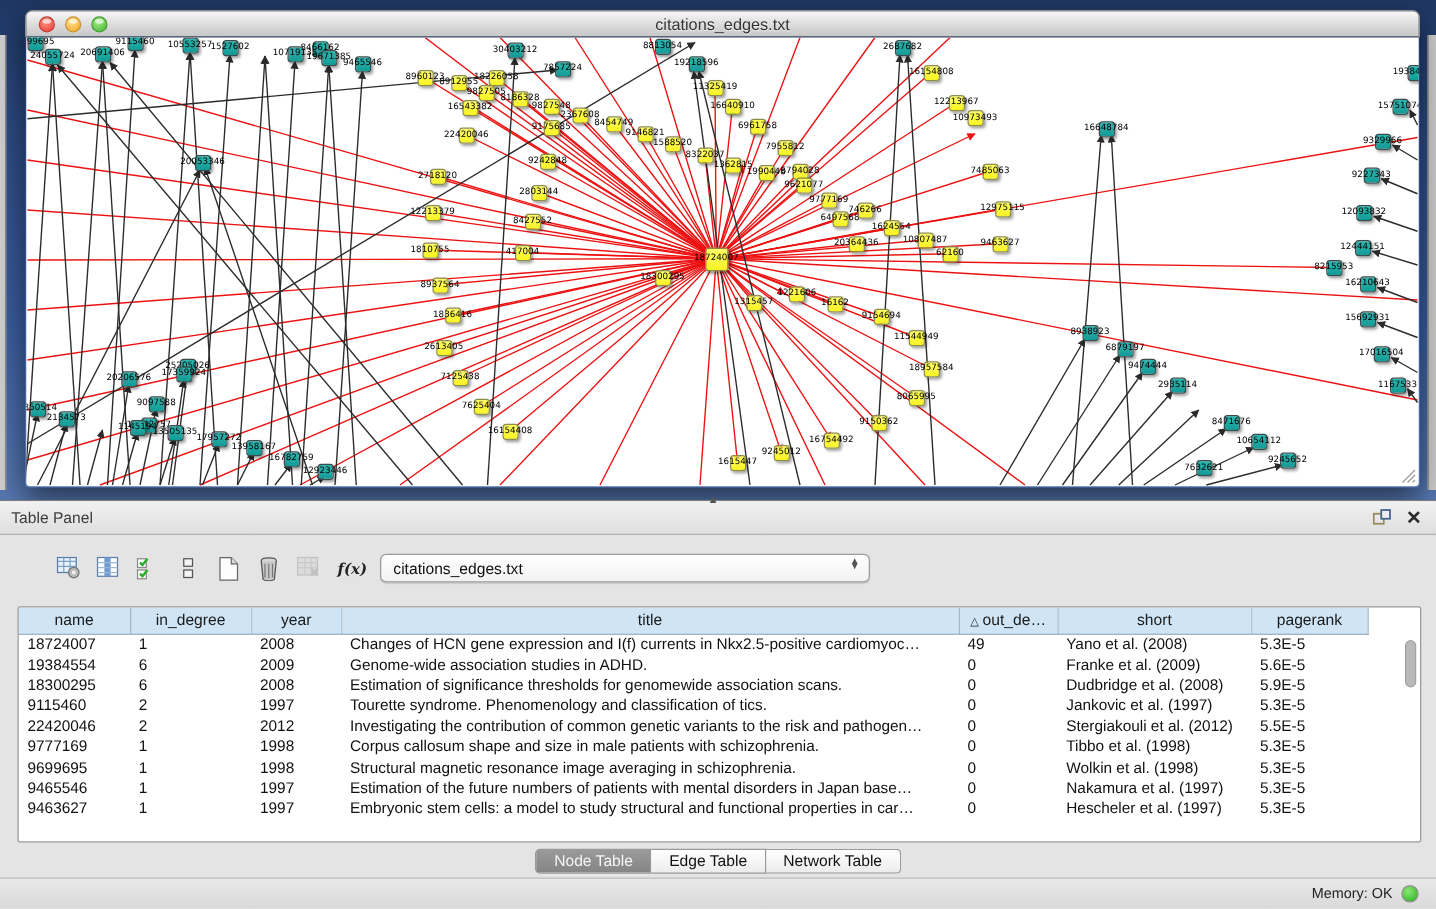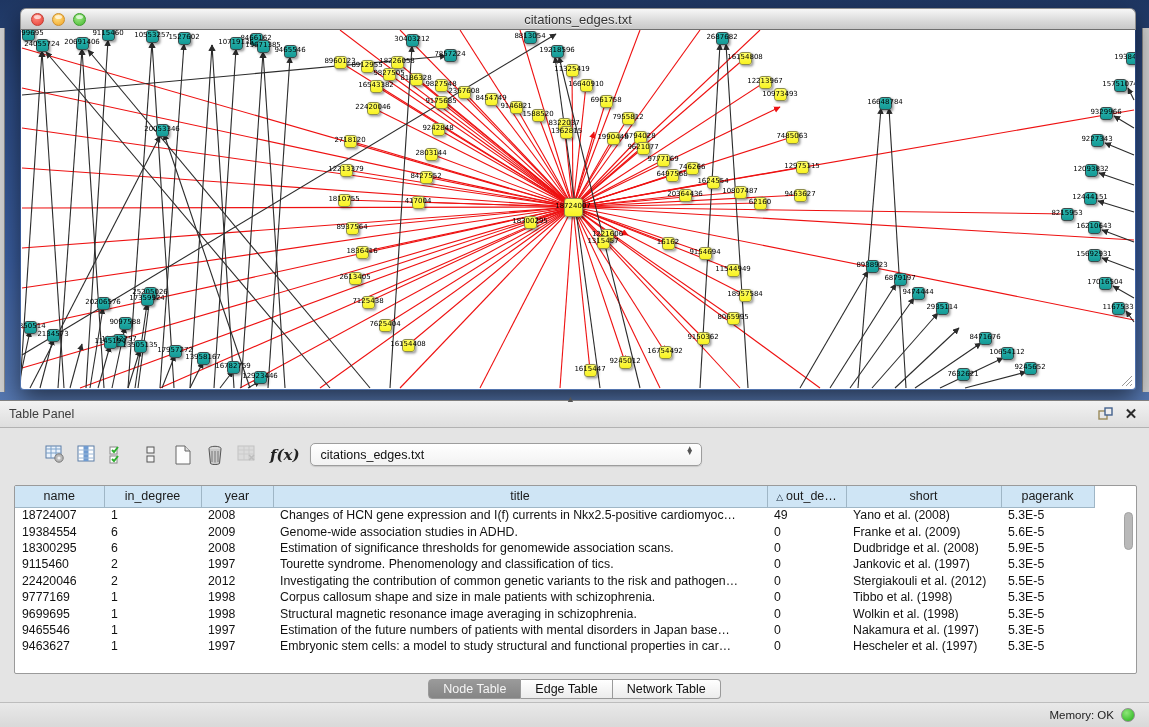--- a/index.html
+++ b/index.html
@@ -51,21 +51,21 @@
     align-items:center; justify-content:center; cursor:pointer; }
   .tp-float { right:34px; }
   .tp-close { right:8px; font-size:15px; font-weight:bold; color:#2b2b2b; }
   .splitter-caret { position:absolute; left:566px; top:-7px; font-size:9px; color:#555; cursor:pointer; }
 
   .toolbar { height:53px; display:flex; align-items:center; padding-left:42px; }
   .tb-icon { width:26px; height:24px; margin-right:6px; display:flex; align-items:center;
     justify-content:center; cursor:pointer; }
   .tb-icon.disabled { opacity:.45; cursor:default; }
   .fx { font-family:"DejaVu Serif", serif; font-style:italic; font-weight:bold;
-    font-size:15px; color:#222; margin:0 10px 0 4px; cursor:pointer; }
+    font-size:12px; color:#222; margin:0 10px 0 4px; cursor:pointer; }
   .dropdown { width:392px; height:23px; border:1px solid #9d9d9d; border-radius:5px;
     background:linear-gradient(180deg,#ffffff,#f2f2f2); display:flex; align-items:center;
     padding-left:10px; font-size:12.5px; color:#111; position:relative; cursor:pointer;
     box-shadow:0 1px 1px rgba(0,0,0,.12); }
   .dd-stepper { position:absolute; right:7px; top:3px; display:flex; flex-direction:column;
     line-height:.55; color:#555; font-size:8px; }
 
   .tbl-wrap { position:absolute; left:14px; top:84px; width:1123px; height:189px;
     background:#ffffff; border:1px solid #9a9a9a; border-radius:2px; overflow:hidden; }
   table.grid { border-collapse:collapse; table-layout:fixed; width:1079px; }
@@ -485,21 +485,21 @@
           </div>
           <div class="nd y" style="left: 488.5px; top: 70.5px;">
             <span class="lb">9146821</span>
           </div>
           <div class="nd y" style="left: 510.5px; top: 78.5px;">
             <span class="lb">1588520</span>
           </div>
           <div class="nd y" style="left: 536.5px; top: 87.5px;">
             <span class="lb">8322037</span>
           </div>
-          <div class="nd y" style="left: 539px; top: 95.5px;">
+          <div class="nd y" style="left: 559px; top: 95.5px;">
             <span class="lb">1362815</span>
           </div>
           <div class="nd y" style="left: 578.5px; top: 64.5px;">
             <span class="lb">6961758</span>
           </div>
           <div class="nd y" style="left: 600.5px; top: 81.5px;">
             <span class="lb">7955812</span>
           </div>
           <div class="nd y" style="left: 585.5px; top: 101.5px;">
             <span class="lb">1990448</span>
@@ -542,21 +542,21 @@
           </div>
           <div class="nd y" style="left: 752.5px; top: 58px;">
             <span class="lb">10973493</span>
           </div>
           <div class="nd y" style="left: 737.5px; top: 45.5px;">
             <span class="lb">12213967</span>
           </div>
           <div class="nd y" style="left: 717.5px; top: 21.5px;">
             <span class="lb">16154808</span>
           </div>
-          <div class="nd y" style="left: 580px; top: 198.5px;">
+          <div class="nd y" style="left: 610px; top: 198.5px;">
             <span class="lb">1221606</span>
           </div>
           <div class="nd y" style="left: 640.5px; top: 206.5px;">
             <span class="lb">16162</span>
           </div>
           <div class="nd y" style="left: 677.5px; top: 216.5px;">
             <span class="lb">9154694</span>
           </div>
           <div class="nd y" style="left: 705.5px; top: 233.5px;">
             <span class="lb">11544949</span>

